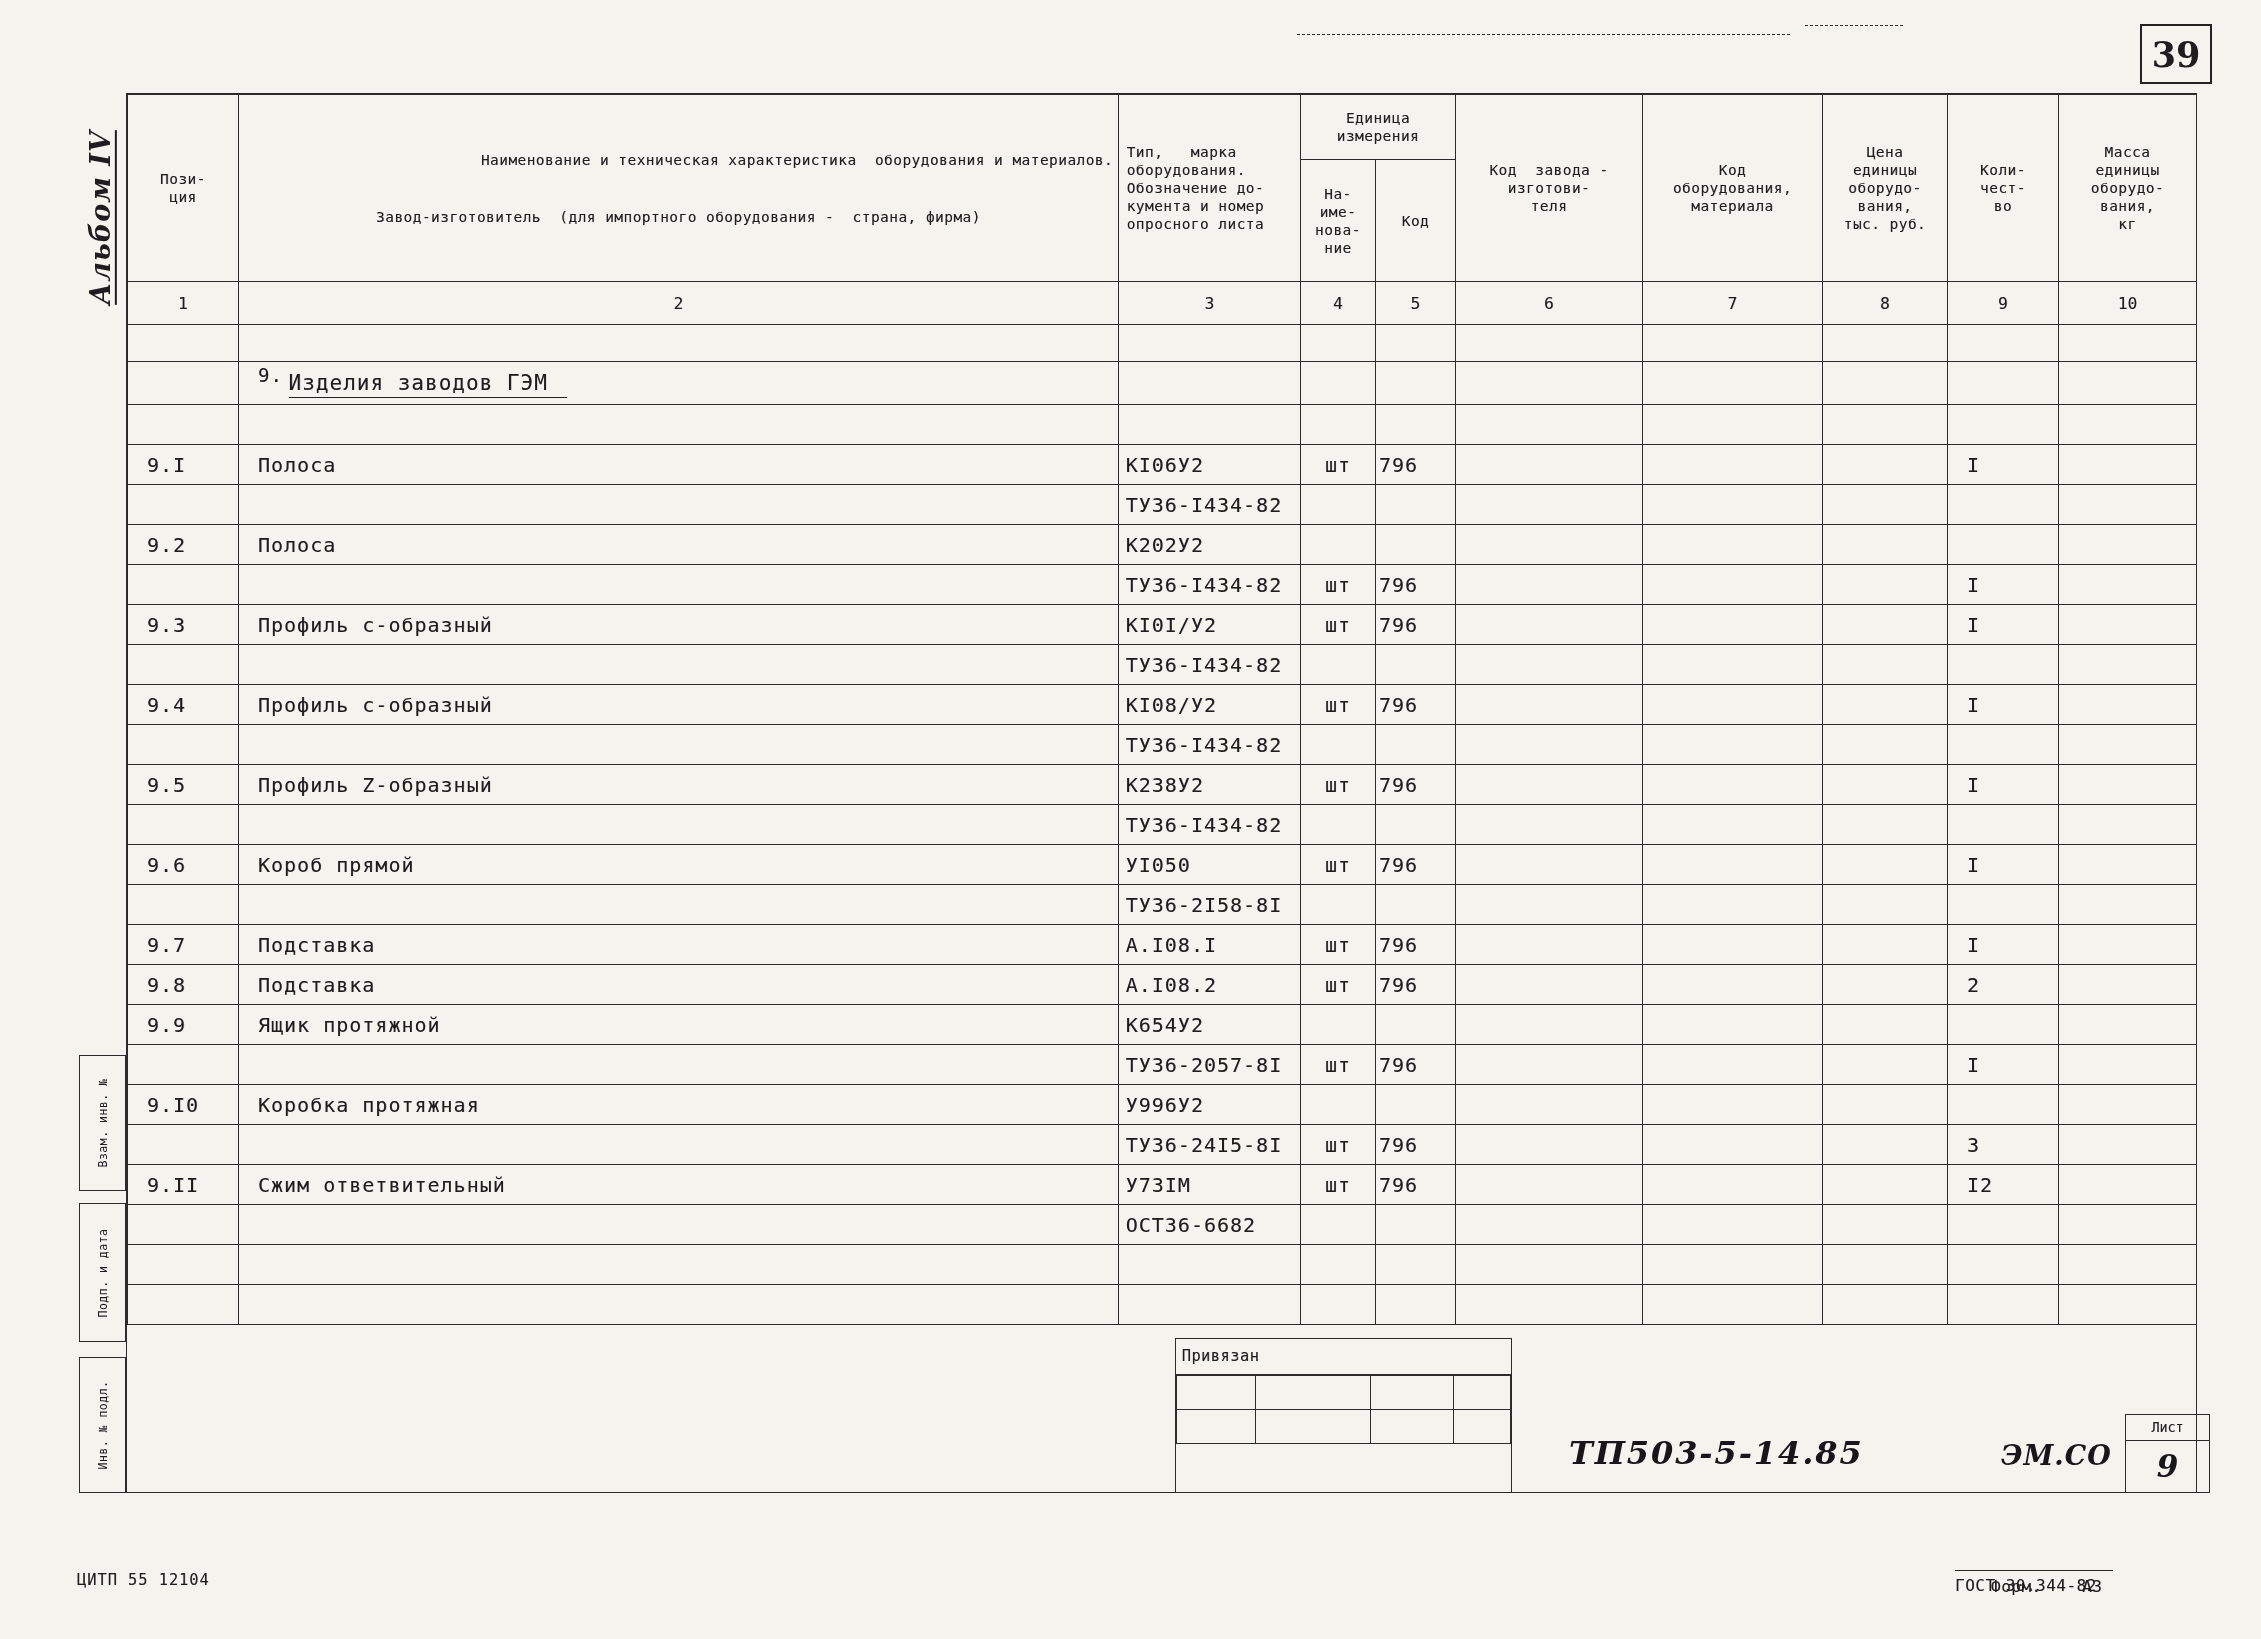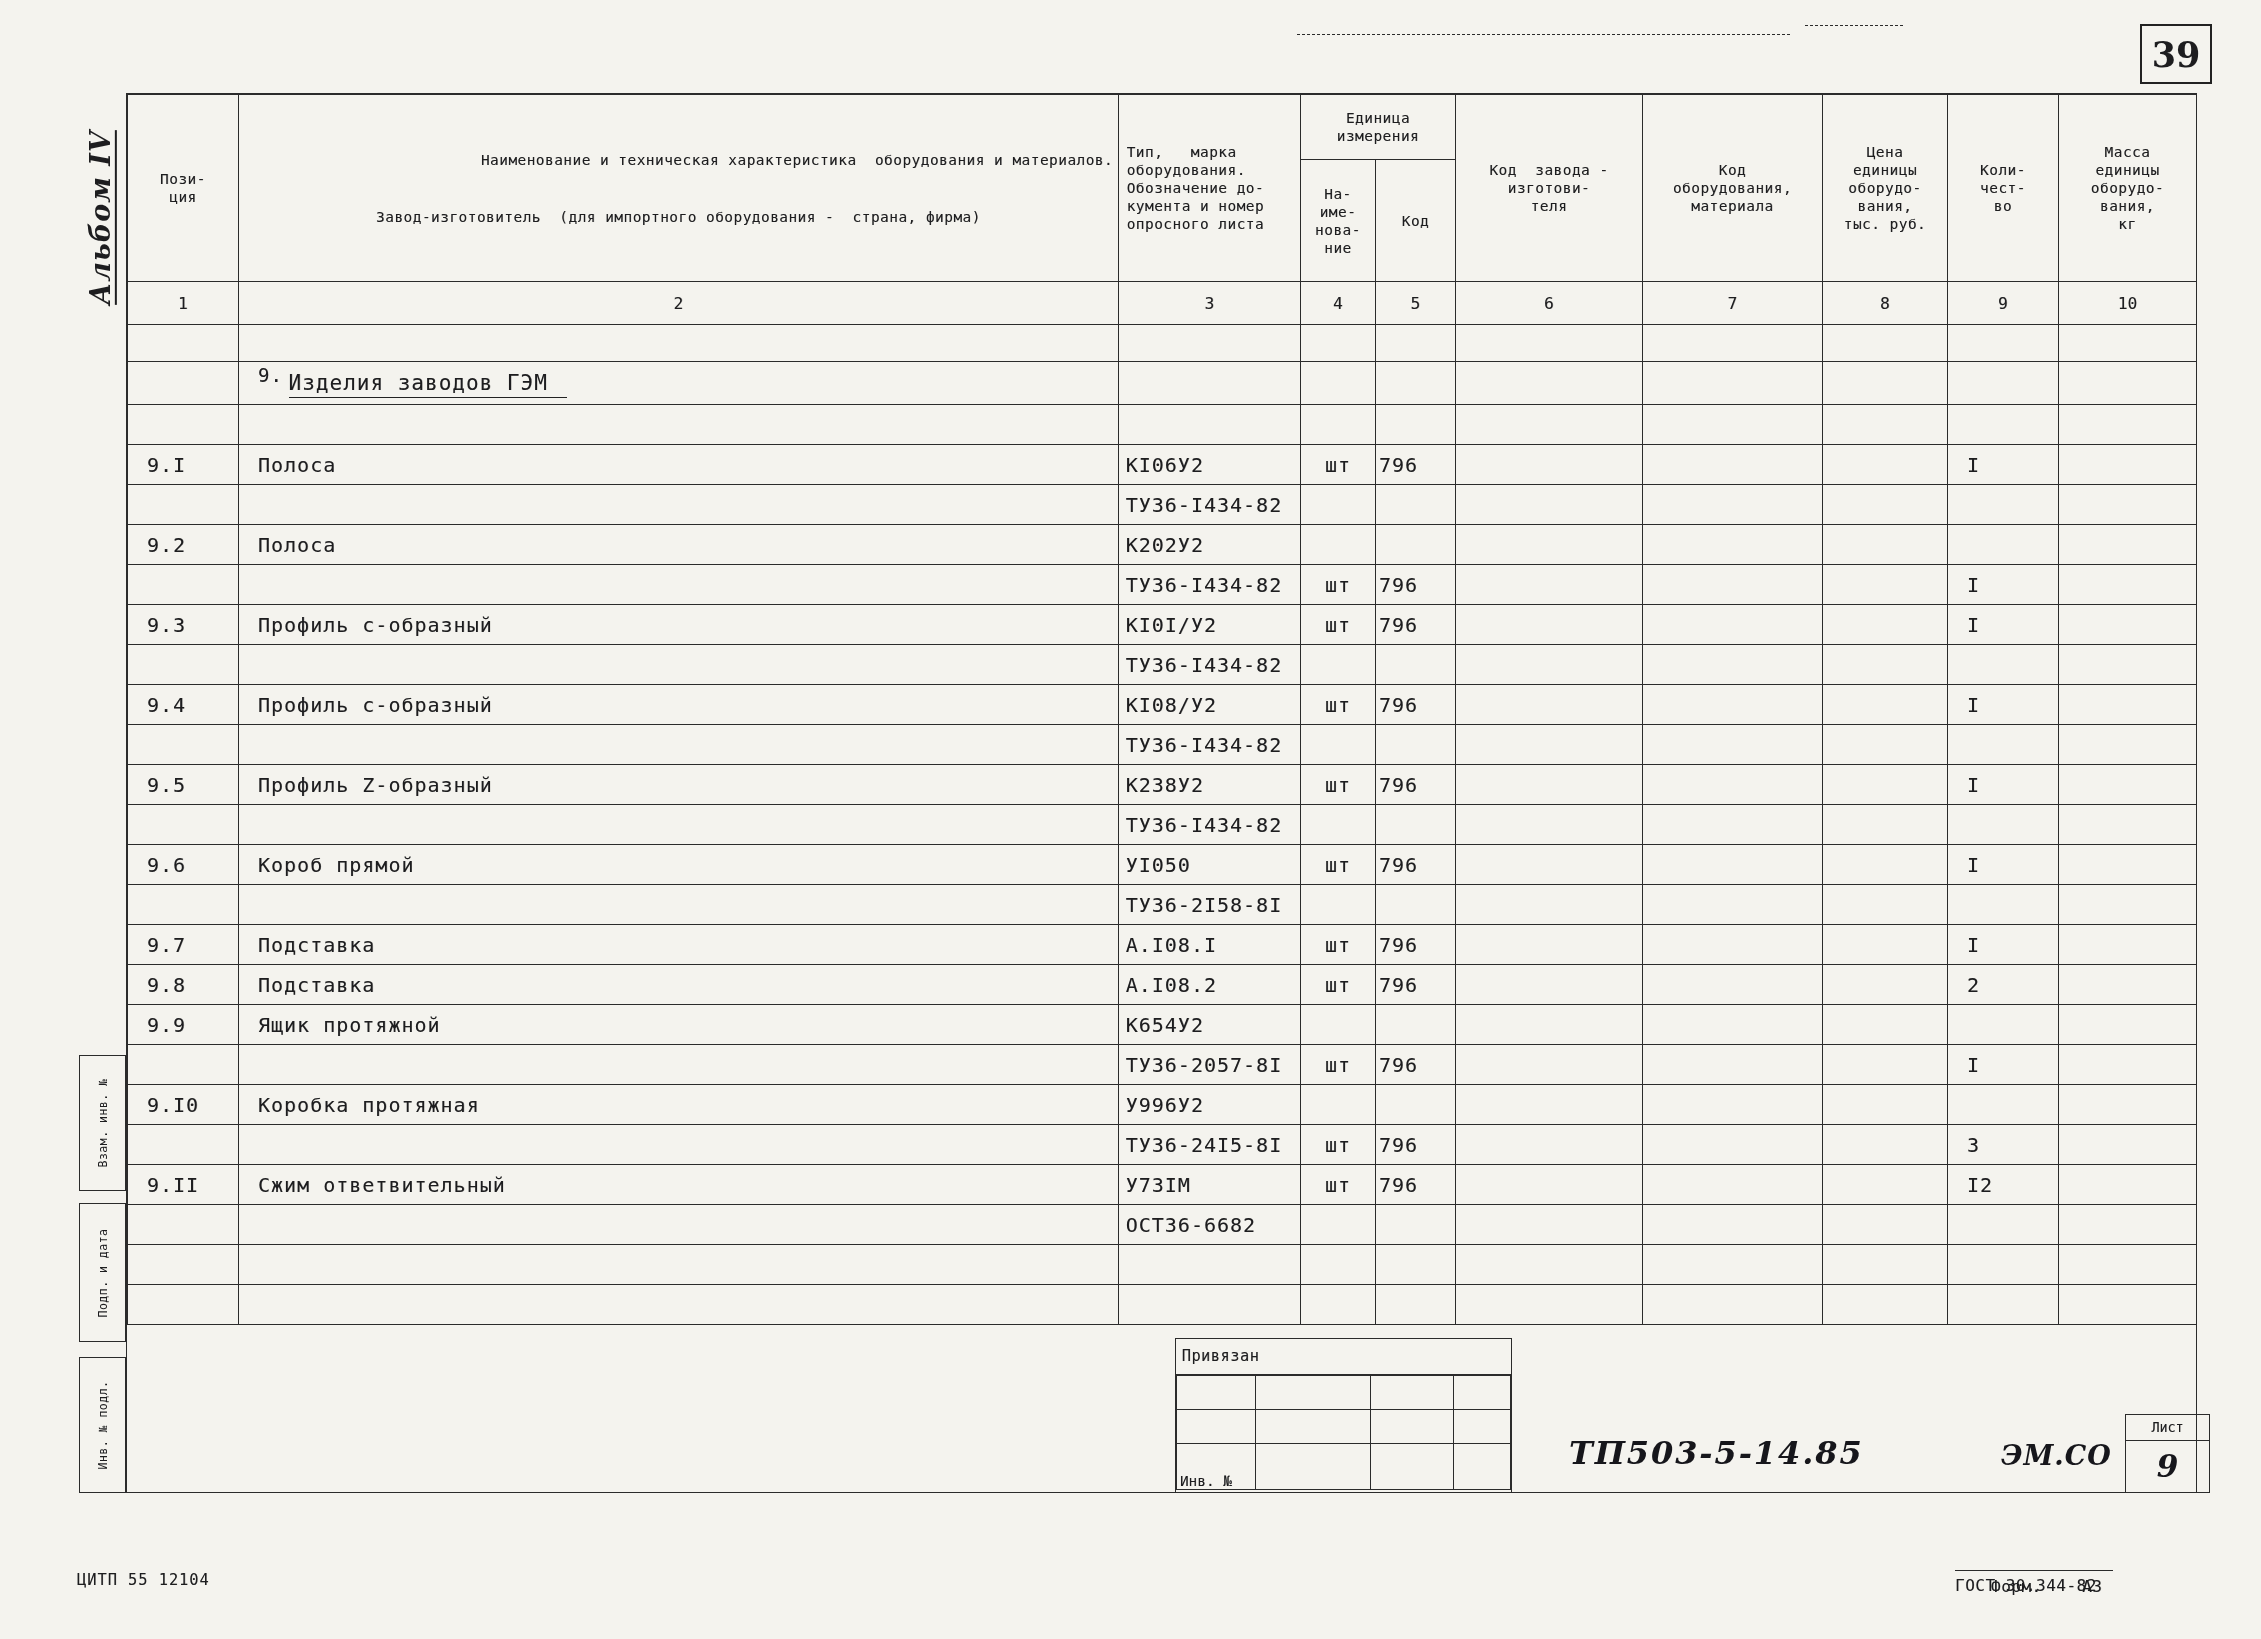--- a/index.html
+++ b/index.html
@@ -503,26 +503,20 @@
         <td></td>
         <td></td>
         <td></td>
       </tr>
       <tr class="gr">
         <td></td>
         <td></td>
         <td></td>
         <td></td>
       </tr>
-      <tr class="gr-last">
-        <td class="ink">Инв. №</td>
-        <td></td>
-        <td></td>
-        <td></td>
-      </tr>
     </tbody>
       </table>
   </div>
 
   <div class="abs doc-code handwrite">ТП503-5-14.85</div>
   <div class="abs doc-type handwrite">ЭМ.СО</div>
   <div class="abs sheet-box">
     <div class="sheet-label ink">Лист</div>
     <div class="sheet-num handwrite">9</div>
   </div>

